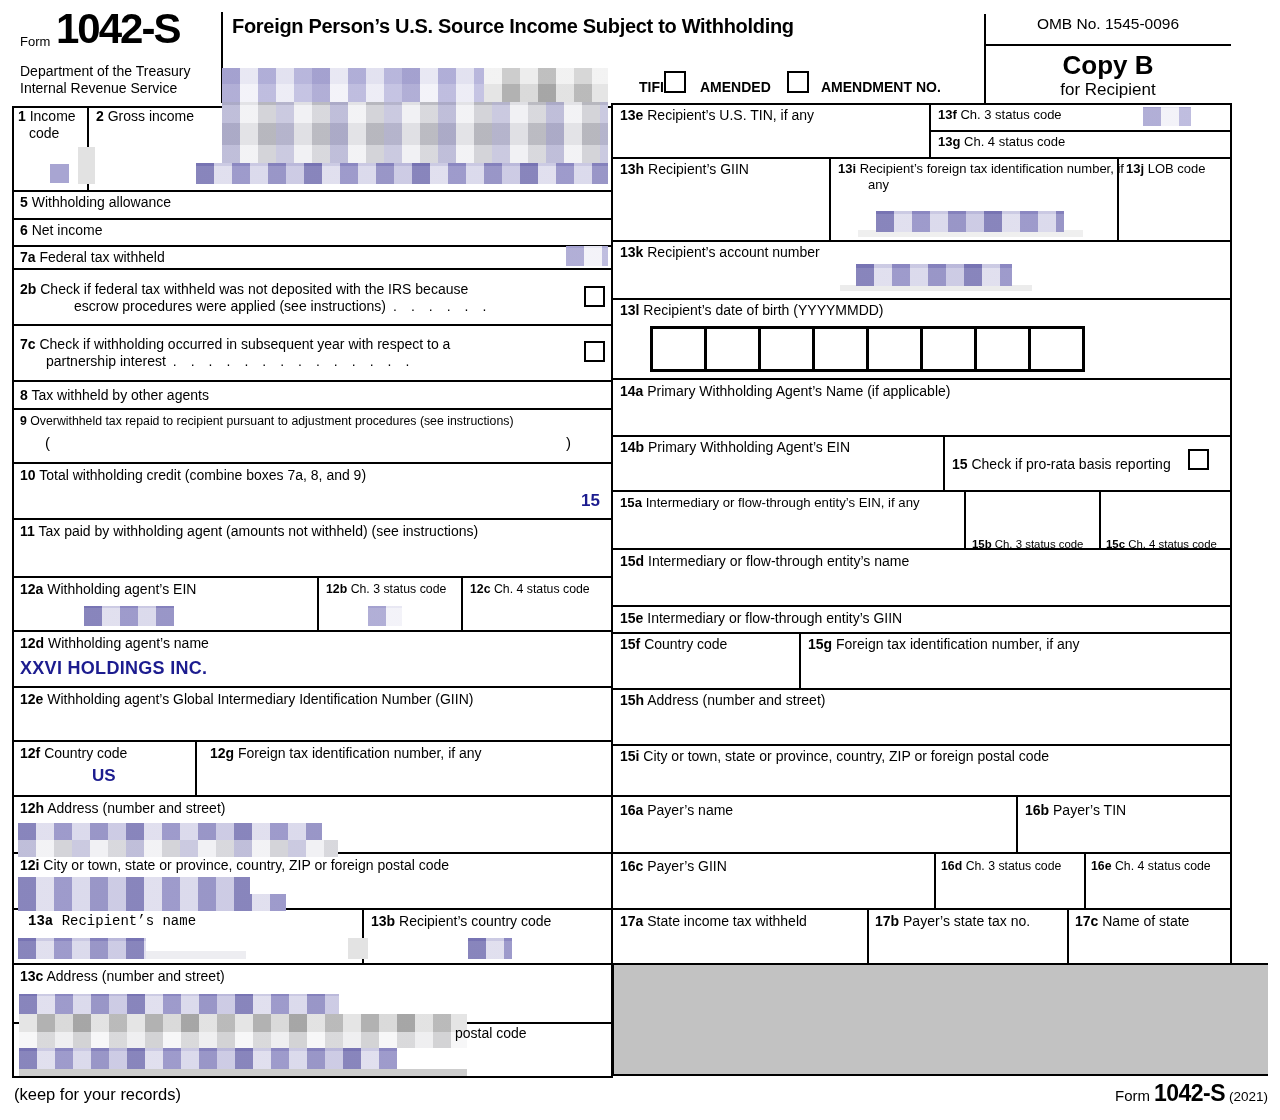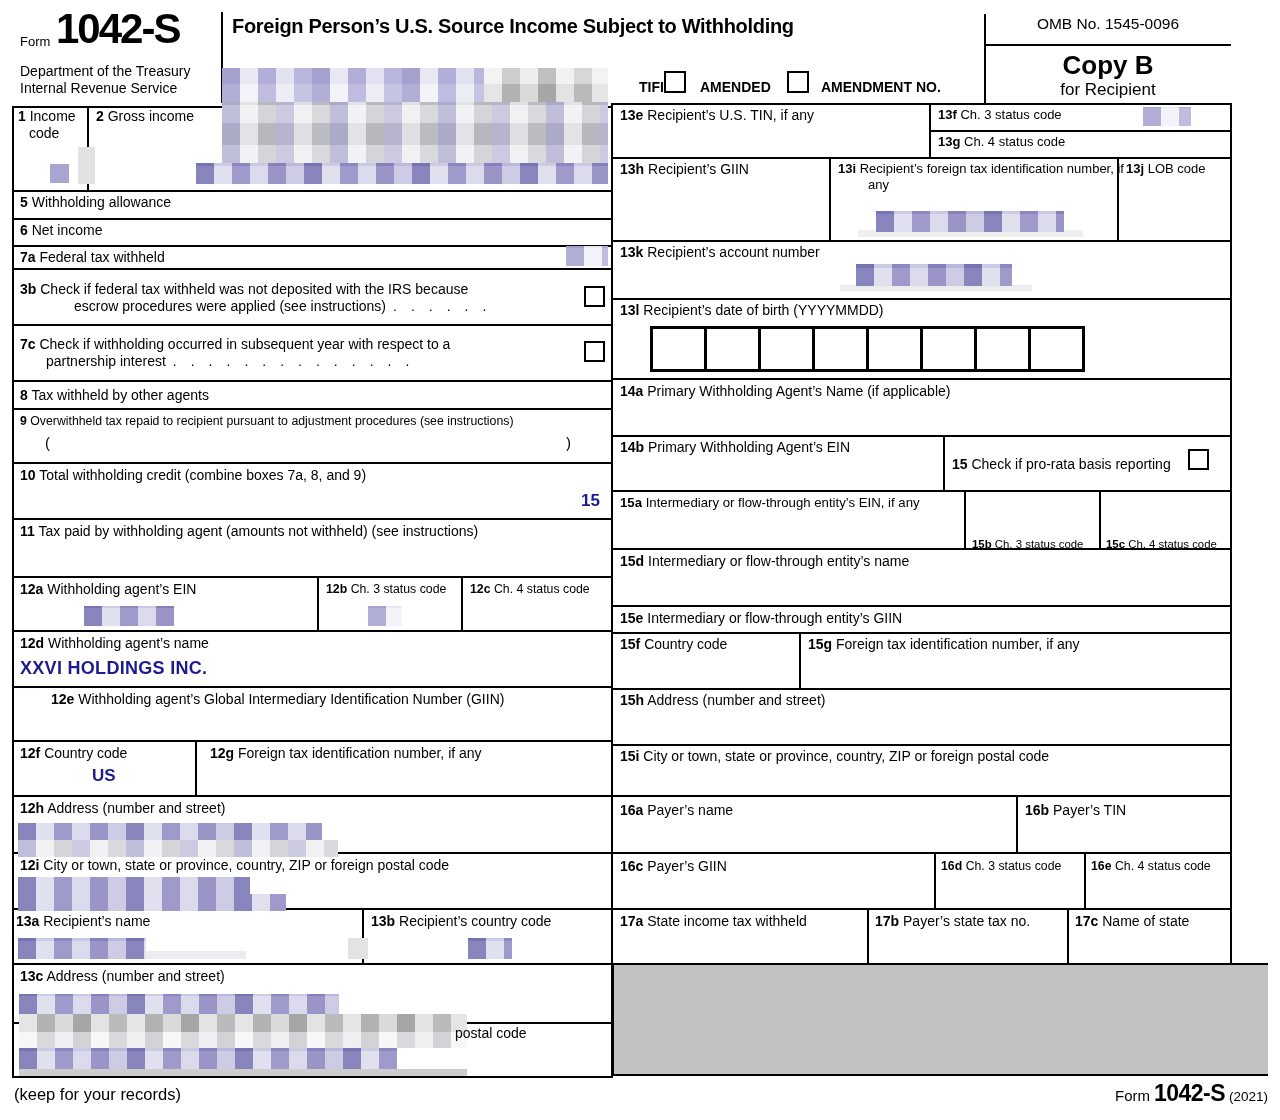--- a/index.html
+++ b/index.html
@@ -119,45 +119,45 @@
   <div class="ln" style="left:867px;top:908px;width:2px;height:55px;"></div>
   <div class="ln" style="left:1067px;top:908px;width:2px;height:55px;"></div>
 
   <div style="position:absolute;left:612px;top:963px;width:656px;height:113px;background:#c2c2c2;border:2px solid #000;border-right:none;box-sizing:border-box;"></div>
 
   <span class="lbl wrap" style="left:18px;top:108px;width:76px;padding-left:11px;text-indent:-11px;"><b>1</b> <span>Income code</span></span>
   <span class="lbl" style="left:96px;top:108px;"><b>2</b> <span>Gross income</span></span>
   <span class="lbl" style="left:20px;top:194px;"><b>5</b> <span>Withholding allowance</span></span>
   <span class="lbl" style="left:20px;top:222px;"><b>6</b> <span>Net income</span></span>
   <span class="lbl" style="left:20px;top:249px;"><b>7a</b> <span>Federal tax withheld</span></span>
-  <span class="lbl" style="left:20px;top:281px;"><b>3b</b> <span>Check if federal tax withheld was not deposited with the IRS because</span></span>
+  <span class="lbl" style="left:20px;top:281px;"><b>2b</b> <span>Check if federal tax withheld was not deposited with the IRS because</span></span>
   <span class="lbl" style="left:56px;top:298px;margin-left:18px;">escrow procedures were applied (see instructions) . . . . . .</span>
   <div class="cb" style="left:584px;top:286px;width:21px;height:21px;"></div>
   <span class="lbl" style="left:20px;top:336px;"><b>7c</b> <span>Check if withholding occurred in subsequent year with respect to a</span></span>
   <span class="lbl" style="left:46px;top:353px;">partnership interest . . . . . . . . . . . . . .</span>
   <div class="cb" style="left:584px;top:341px;width:21px;height:21px;"></div>
   <span class="lbl" style="left:20px;top:387px;"><b>8</b> <span>Tax withheld by other agents</span></span>
   <span class="lbl sm" style="left:20px;top:414px;"><b>9</b> <span>Overwithheld tax repaid to recipient pursuant to adjustment procedures (see instructions)</span></span>
   <span class="lbl" style="left:45px;top:434px;font-size:15px;">(</span>
   <span class="lbl" style="left:566px;top:434px;font-size:15px;">)</span>
   <span class="lbl" style="left:20px;top:467px;"><b>10</b> <span>Total withholding credit (combine boxes 7a, 8, and 9)</span></span>
   <span class="val" style="left:540px;top:491px;width:60px;text-align:right;font-size:17px;">15</span>
   <span class="lbl" style="left:20px;top:523px;"><b>11</b> <span>Tax paid by withholding agent (amounts not withheld) (see instructions)</span></span>
   <span class="lbl" style="left:20px;top:581px;"><b>12a</b> <span>Withholding agent’s EIN</span></span>
   <span class="lbl sm" style="left:326px;top:582px;"><b>12b</b> <span>Ch. 3 status code</span></span>
   <span class="lbl sm" style="left:470px;top:582px;"><b>12c</b> <span>Ch. 4 status code</span></span>
   <span class="lbl" style="left:20px;top:635px;"><b>12d</b> <span>Withholding agent’s name</span></span>
   <span class="val" style="left:20px;top:658px;font-size:18px;letter-spacing:0.3px;">XXVI HOLDINGS INC.</span>
-  <span class="lbl" style="left:20px;top:691px;margin-left:31px;"><b>12e</b> <span>Withholding agent’s Global Intermediary Identification Number (GIIN)</span></span>
+  <span class="lbl" style="left:20px;top:691px;"><b>12e</b> <span>Withholding agent’s Global Intermediary Identification Number (GIIN)</span></span>
   <span class="lbl" style="left:20px;top:745px;"><b>12f</b> <span>Country code</span></span>
   <span class="val" style="left:92px;top:766px;font-size:17px;">US</span>
   <span class="lbl" style="left:210px;top:745px;"><b>12g</b> <span>Foreign tax identification number, if any</span></span>
   <span class="lbl" style="left:20px;top:800px;"><b>12h</b> <span>Address (number and street)</span></span>
   <span class="lbl" style="left:20px;top:857px;"><b>12i</b> <span>City or town, state or province, country, ZIP or foreign postal code</span></span>
-  <span class="lbl" style="left:16px;top:913px;"><b>13a</b> <span>Recipient’s name</span></span>
+  <span class="lbl" style="left:28px;top:913px;font-family:Liberation Mono, monospace;"><b>13a</b> <span>Recipient’s name</span></span>
   <span class="lbl" style="left:371px;top:913px;"><b>13b</b> <span>Recipient’s country code</span></span>
   <span class="lbl" style="left:20px;top:968px;"><b>13c</b> <span>Address (number and street)</span></span>
 
   <span class="lbl" style="left:620px;top:107px;"><b>13e</b> <span>Recipient’s U.S. TIN, if any</span></span>
   <span class="lbl" style="left:938px;top:107px;font-size:13px;"><b>13f</b> <span>Ch. 3 status code</span></span>
   <span class="lbl" style="left:938px;top:134px;font-size:13px;"><b>13g</b> <span>Ch. 4 status code</span></span>
   <span class="lbl" style="left:620px;top:161px;"><b>13h</b> <span>Recipient’s GIIN</span></span>
   <span class="lbl wrap" style="left:838px;top:161px;width:272px;font-size:13px;padding-left:30px;text-indent:-30px;"><b>13i</b> <span>Recipient’s foreign tax identification number, if any</span></span>
   <span class="lbl" style="left:1126px;top:161px;font-size:13px;"><b>13j</b> <span>LOB code</span></span>
   <span class="lbl" style="left:620px;top:244px;"><b>13k</b> <span>Recipient’s account number</span></span>

